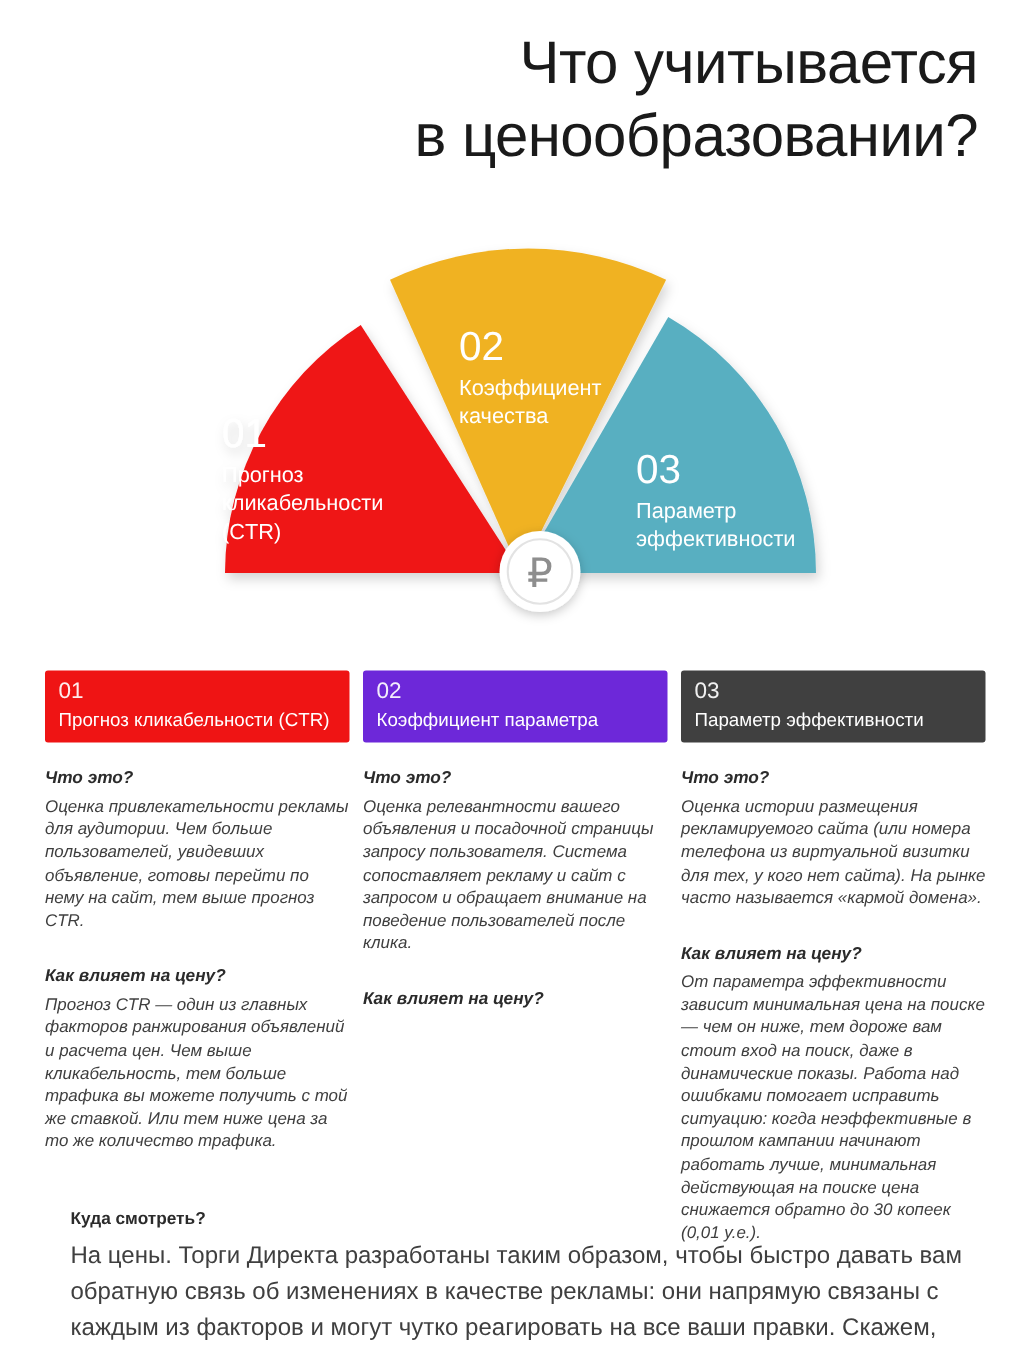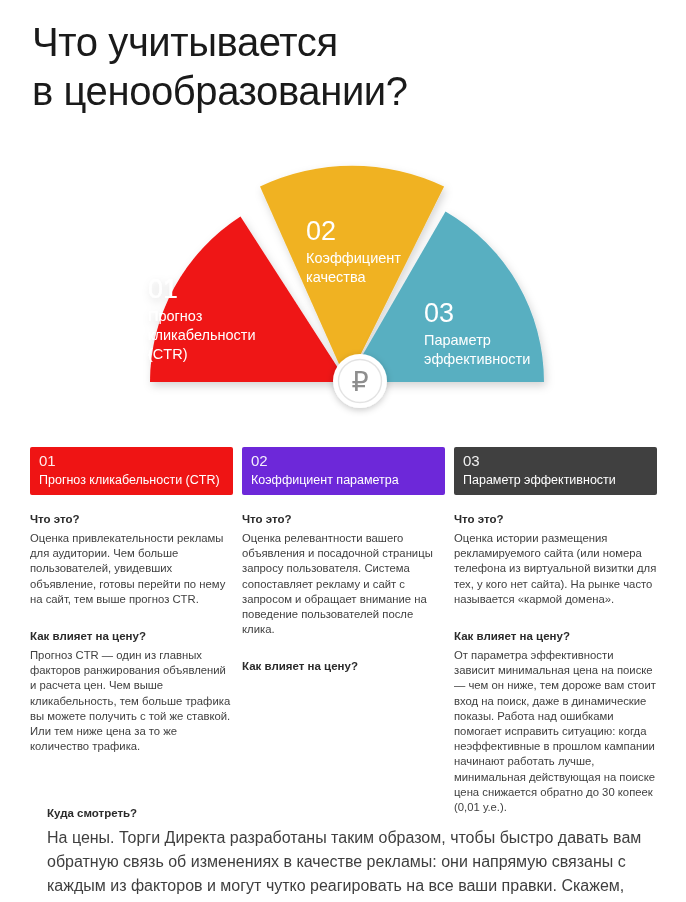--- a/index.html
+++ b/index.html
@@ -21,20 +21,21 @@
     position: absolute;
     left: 32px;
     top: 18px;
     width: 620px;
     font-size: 40px;
     line-height: 1.23;
     font-weight: 400;
     letter-spacing: -0.4px;
     color: #1a1a1a;
     white-space: pre-line;
+    text-align: right;
   }
 
   
   .fan-wrap {
     position: absolute;
     left: 0;
     top: 138px;
     width: 686px;
     height: 290px;
   }
@@ -83,21 +84,21 @@
     line-height: 17px;
     color: rgba(255,255,255,0.92);
   }
   .col-header .hdr-title {
     display: block;
     font-size: 12.5px;
     line-height: 16px;
     margin-top: 3px;
     color: #ffffff;
   }
-  .block { margin-top: 17px; }
+  .block { margin-top: 17px; font-style: italic; }
   .block-2 { margin-top: 22px; }
   .block-heading {
     font-size: 11.5px;
     font-weight: bold;
     color: #2b2b2b;
     margin-bottom: 4px;
     line-height: 15px;
   }
   .block-body {
     font-size: 11.3px;

